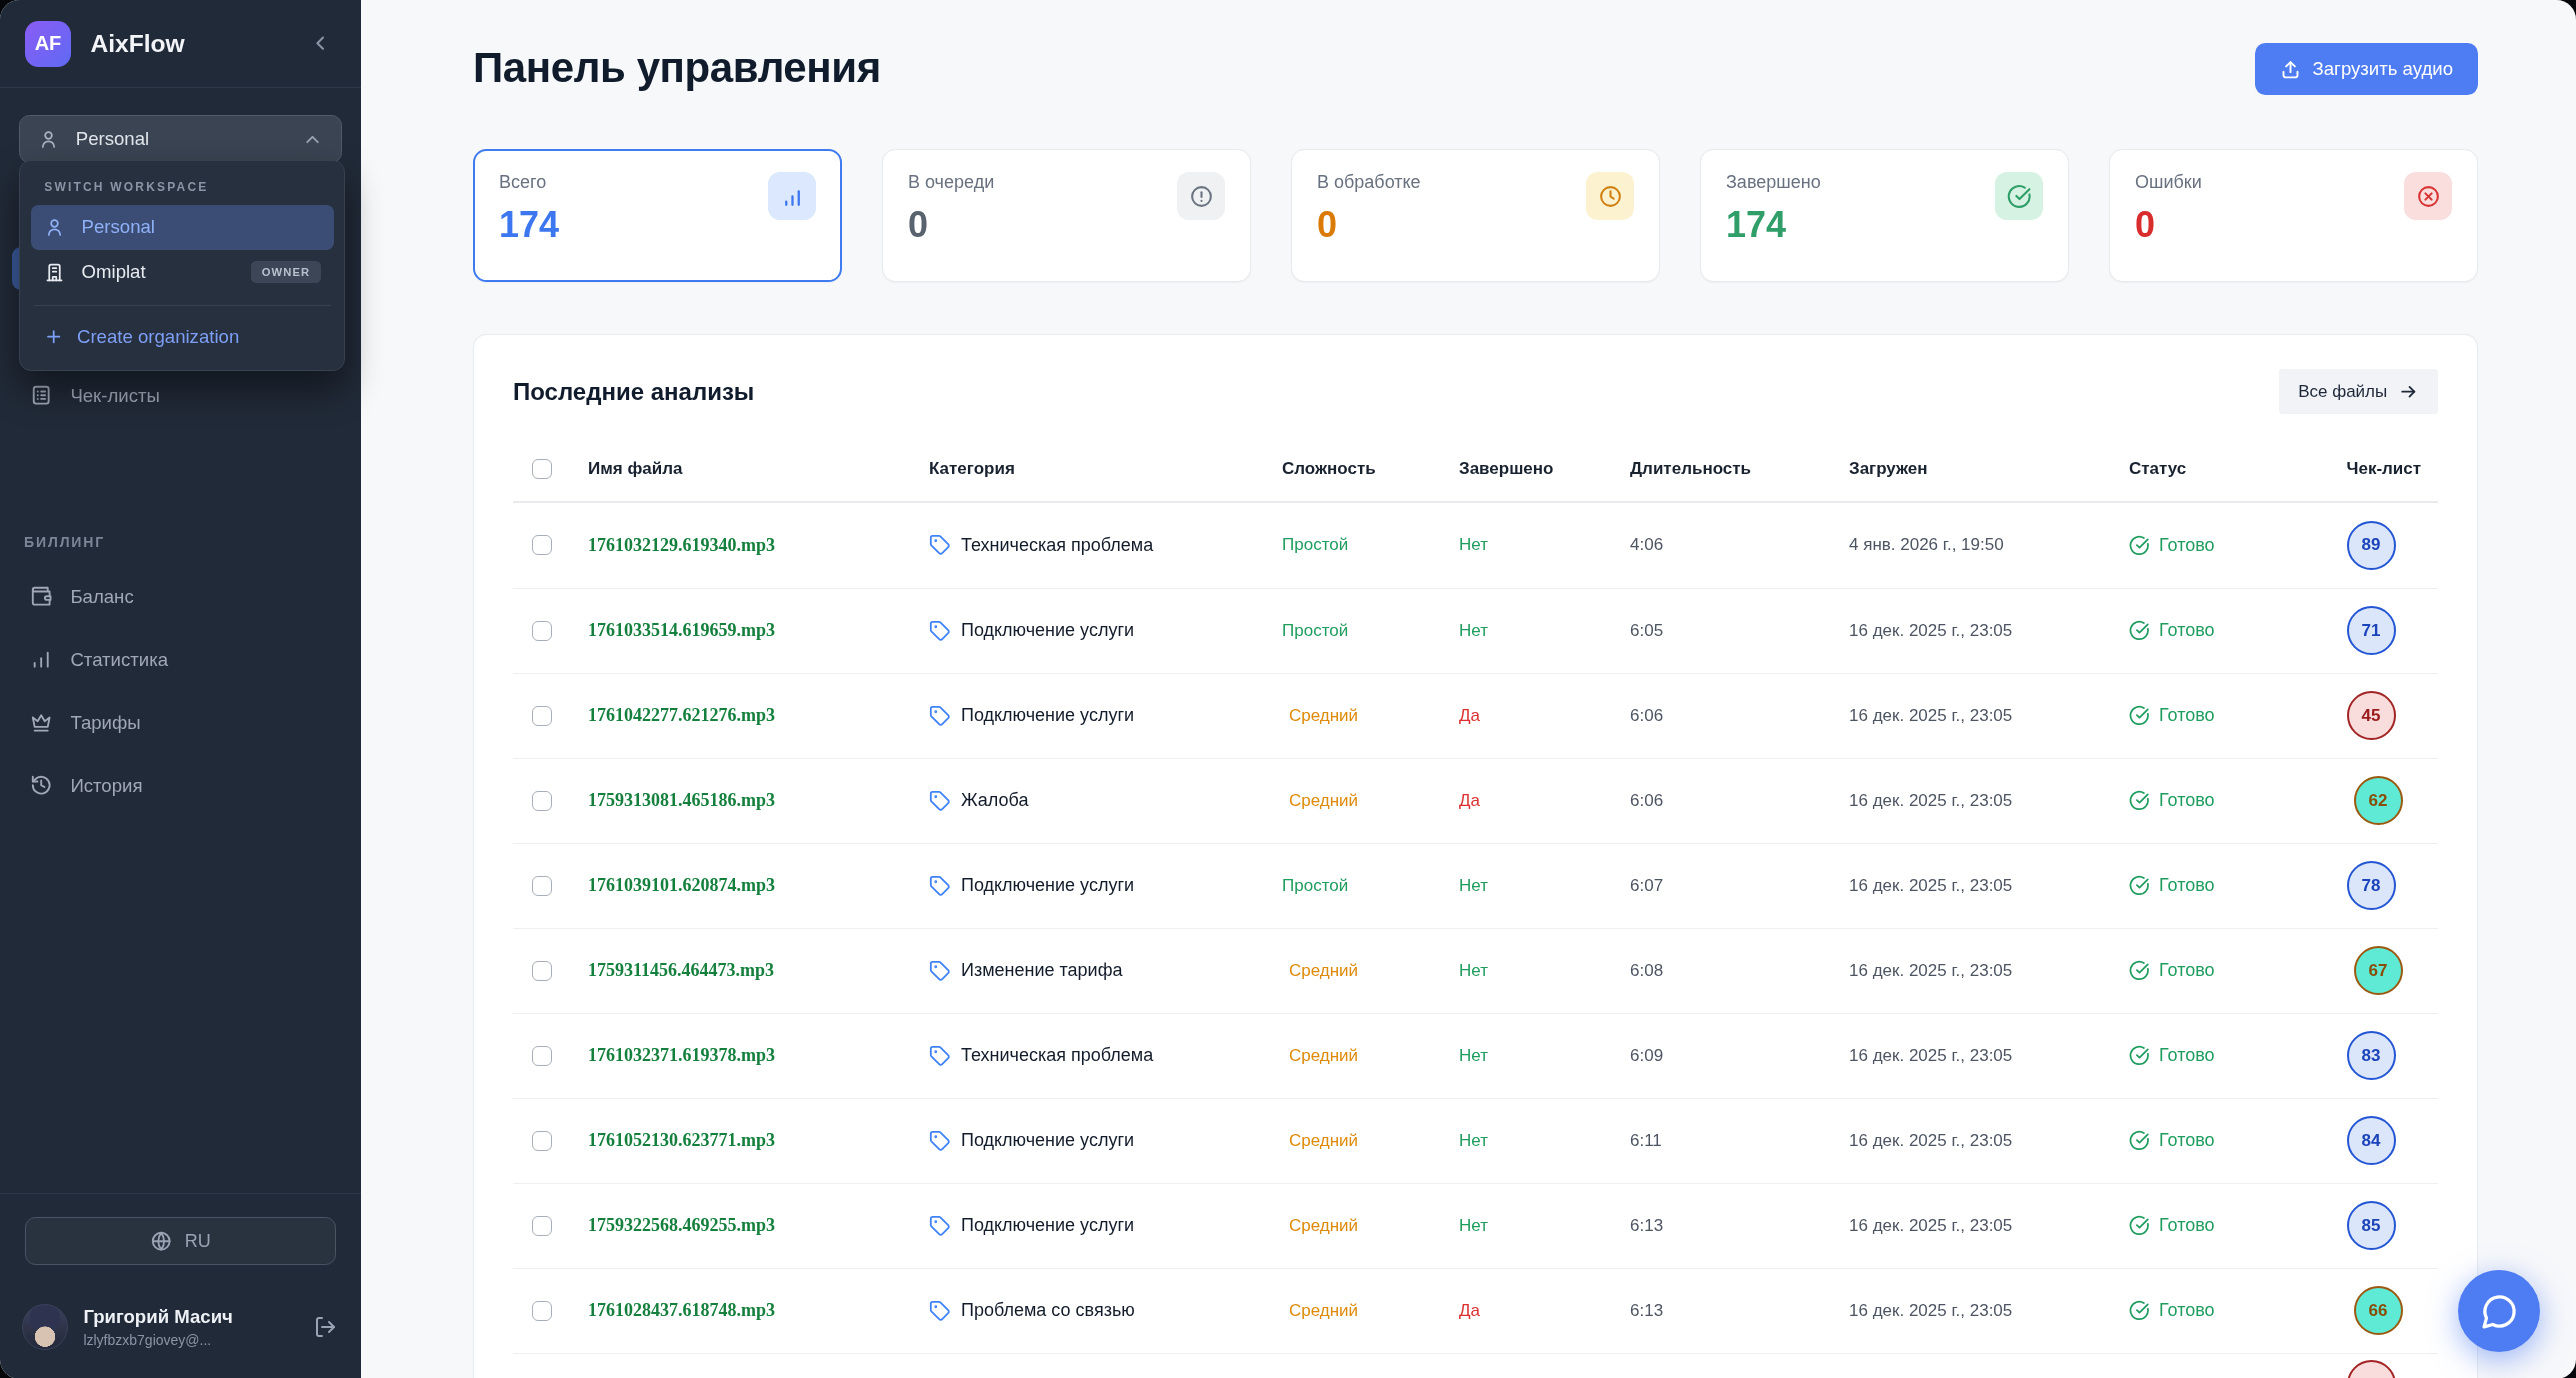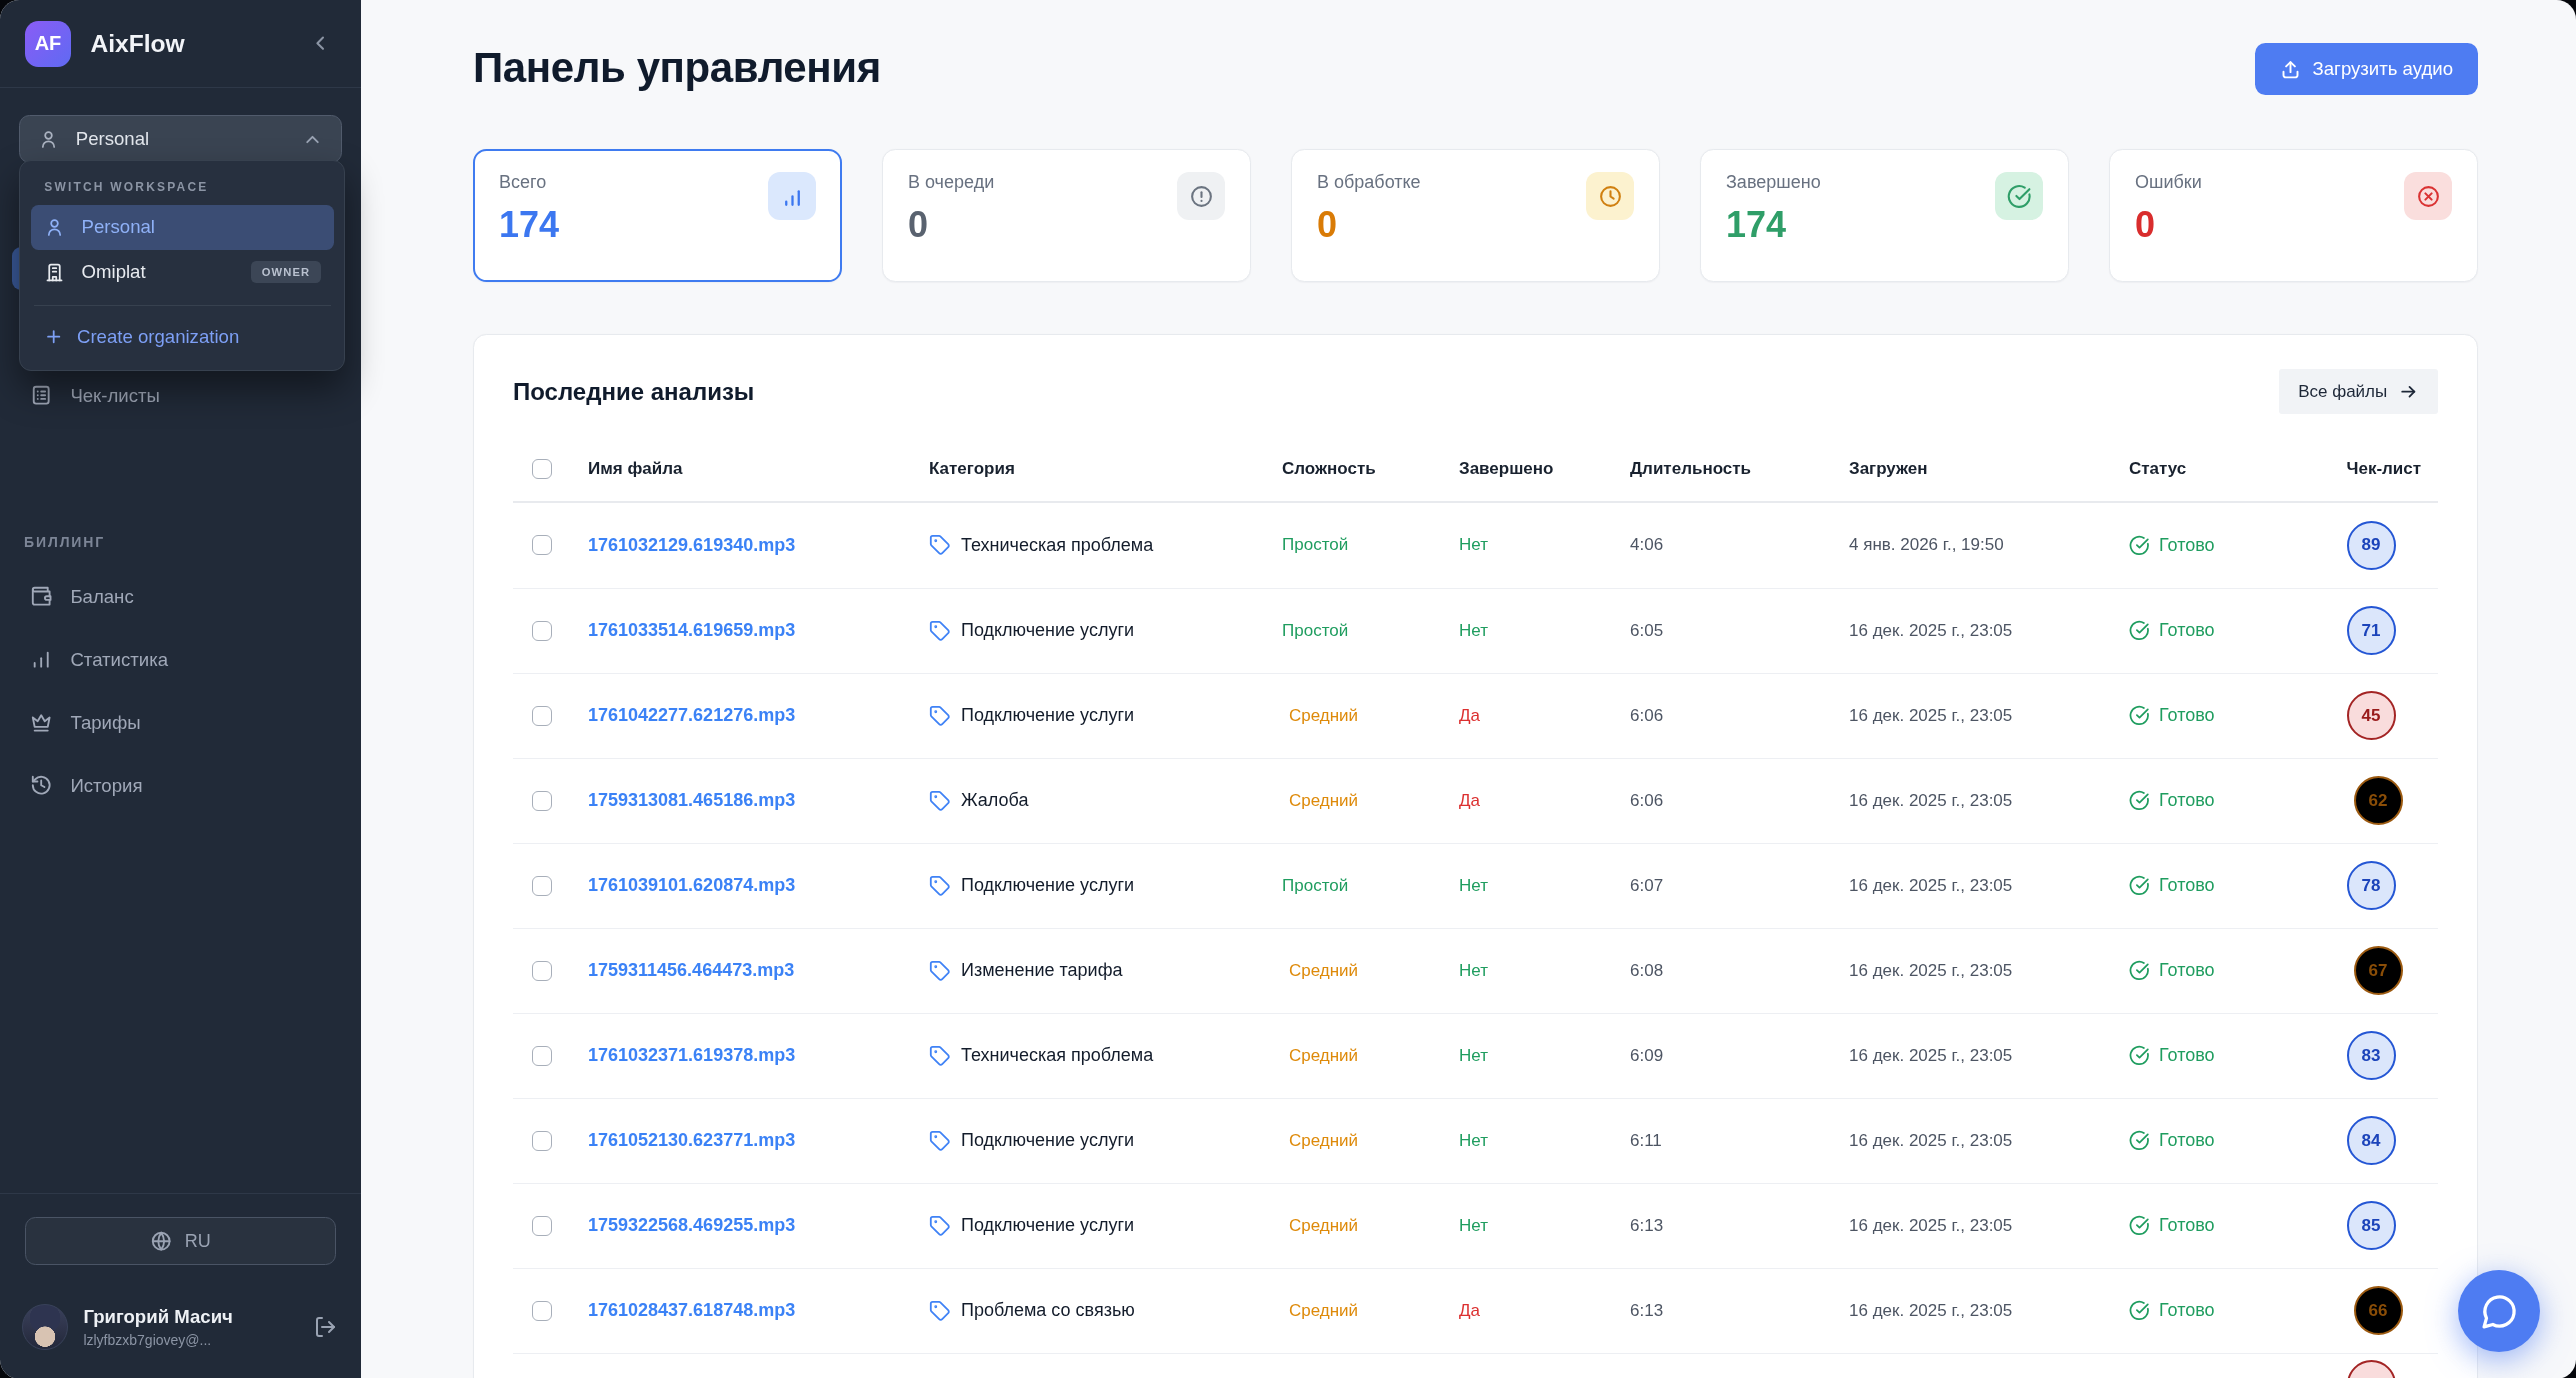--- a/index.html
+++ b/index.html
@@ -90,35 +90,35 @@
   .all-files-btn{display:flex;align-items:center;gap:12px;background:#f1f3f6;border:none;border-radius:3px;
     padding:12.7px 19.4px;font-size:17px;font-weight:500;color:#1d2737;cursor:pointer;font-family:inherit;}
   .all-files-btn svg{width:19.4px;height:19.4px;}
   .tgrid{display:grid;grid-template-columns:69px 347px 353px 177px 171px 219px 280px 213px 1fr;align-items:center;}
   .thead{height:66px;font-size:17px;font-weight:700;color:#19222f;border-bottom:2.2px solid #e8eaee;}
   .trow{height:85px;font-size:18px;cursor:pointer;}
   .rows .trow:not(:first-child){border-top:1.5px solid #edeff3;}
   .checkbox{width:20px;height:20px;border:1.5px solid #a8afba;border-radius:6px;background:#fff;
     margin-left:19.4px;cursor:pointer;flex-shrink:0;}
   .c-check{display:flex;align-items:center;}
-  .c-file{font-weight:600;color:#3b82f6;padding-left:6px;}
+  .c-file{font-weight:600;color:#15803d;padding-left:6px;font-family:Liberation Serif, serif;}
   .c-cat{display:flex;align-items:center;gap:10.4px;color:#131c2b;}
   .c-cat svg{width:21.6px;height:21.6px;color:#3f82f6;flex-shrink:0;}
   .c-comp,.c-esc{font-size:17px;font-weight:500;}
   .trow .green{color:#1f9d5f;}
   .trow .amber{color:#de8a0a;margin-left:7px;}
   .trow .red{color:#dc3030;}
   .c-dur,.c-date{color:#4d5563;font-size:17px;}
   .c-status{display:flex;align-items:center;gap:9px;color:#1f9d5f;font-weight:500;}
   .c-status svg{width:21px;height:21px;flex-shrink:0;}
   .c-score{display:flex;padding-left:4.5px;}
   .badge{width:49px;height:49px;border-radius:50%;border:2.2px solid;display:flex;align-items:center;
     justify-content:center;font-size:17px;font-weight:700;}
   .badge.blue{border-color:#2456d4;background:#dbe6fb;color:#1c44ba;}
-  .badge.amber{border-color:#9c5a10;background:#000000;color:#8a4d07;}
+  .badge.amber{border-color:#9c5a10;background:#5eead4;color:#8a4d07;}
   .badge.red{border-color:#a32424;background:#f9dcdc;color:#991b1b;}
   .trow.partial{align-items:start;padding-top:6px;}
   
   .chat-fab{position:absolute;right:36px;bottom:27px;width:82px;height:82px;border-radius:50%;
     background:#4e7cf2;border:none;display:flex;align-items:center;justify-content:center;color:#fff;
     cursor:pointer;box-shadow:0 7.5px 30px rgba(78,124,242,.55);z-index:30;}
   .chat-fab svg{width:39px;height:39px;}
 </style>
 </head>
 <body>

